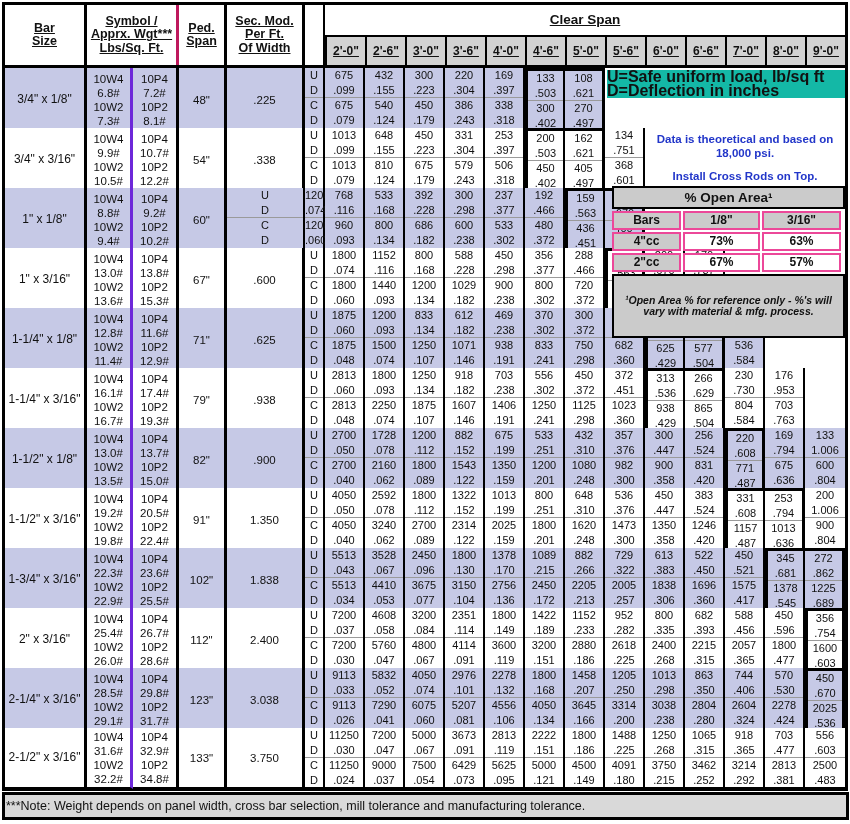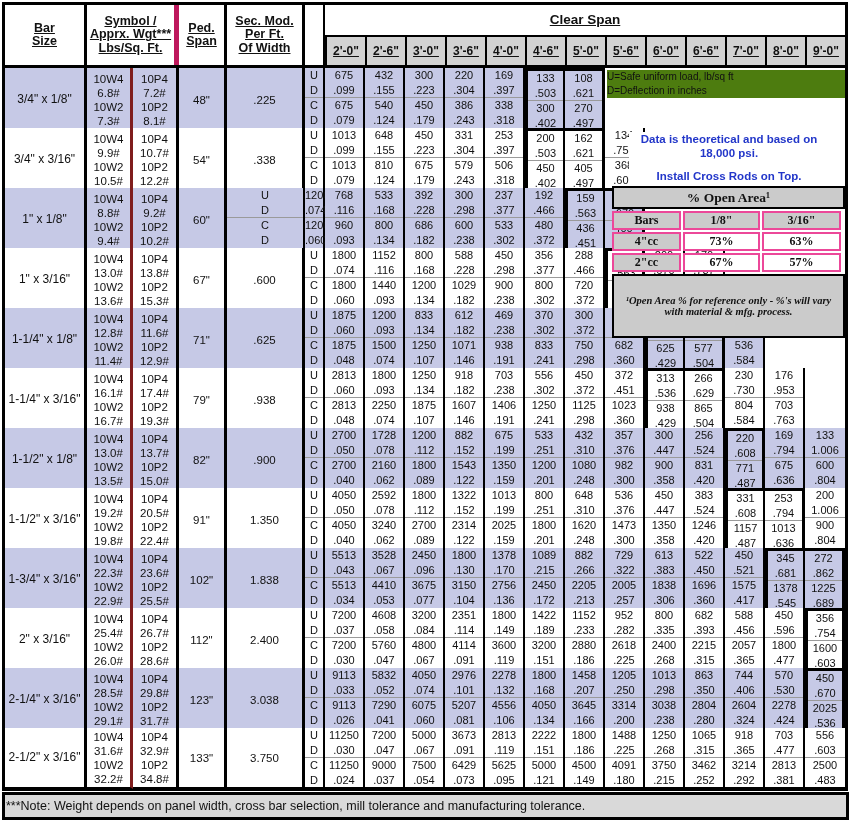--- a/index.html
+++ b/index.html
@@ -5,55 +5,55 @@
   html,body{margin:0;padding:0;background:#fff;}
   .sheet{position:relative;width:850px;height:824px;background:#fff;
          font-family:"Liberation Sans", sans-serif;color:#111;overflow:hidden;}
   .gtable{position:absolute;top:2px;left:2px;width:840px;border:3px solid #000;background:#fff;}
   
   .thead{display:grid;grid-template-columns:82px 46px 46px 48px 78px 20px repeat(13,40px);
          grid-template-rows:30px 30px;border-bottom:3px solid #000;background:#fff;text-decoration:underline;}
   .hc{display:flex;align-items:center;justify-content:center;text-align:center;
       font-weight:bold;font-size:12.5px;line-height:13.5px;white-space:pre-line;background:#fff;}
   .h-bar{grid-column:1;grid-row:1/3;border-right:3px solid #000;}
-  .h-sym{grid-column:2/4;grid-row:1/3;border-right:5px solid #be185d;}
+  .h-sym{grid-column:2/4;grid-row:1/3;border-right:3px solid #be185d;}
   .h-ped{grid-column:4;grid-row:1/3;border-right:3px solid #000;}
   .h-sec{grid-column:5;grid-row:1/3;border-right:3px solid #000;}
   .h-let{grid-column:6;grid-row:1/3;border-right:2px solid #000;}
   .h-cs{grid-column:7/20;grid-row:1;font-size:13.5px;}
   .shc{display:flex;align-items:center;justify-content:center;font-weight:bold;font-size:12px;
        background:var(--hdrgray);border-left:2px solid #000;border-top:2px solid #000;}
   
   .trow{display:grid;grid-template-columns:82px 46px 46px 48px 78px 20px repeat(13,40px);
         height:60px;background:#fff;}
   .trow.shaded .tc,.trow.shaded .dcell:not(.blank){background:var(--shade);}
   .tc{background:#fff;border-right:3px solid #000;border-bottom:2px solid #000;
       display:flex;flex-direction:column;align-items:center;justify-content:center;
       font-size:11.5px;text-align:center;box-sizing:border-box;}
   .c-bar{font-size:12px;line-height:13px;padding:0 2px;}
-  .c-symA{border-right:3px solid #7f1d1d;}
+  .c-symA{border-right:3px solid #6d28d9;}
   .c-letter{border-right:2px solid #000;display:block;}
   .sln{height:14px;line-height:14px;font-size:11.5px;}
   .ln{height:14.5px;line-height:14.5px;font-size:11px;text-align:center;}
   .divtop{border-top:1px solid #9a9a9a;}
   .dcell{background:#fff;border-right:2px solid #000;border-bottom:2px solid #000;
          box-sizing:border-box;display:block;padding-top:0;}
   .trow > div:last-child{border-right:none;}
   .dcell.blank{background:#fff;border:none;}
   .step-tb{border-top:3px solid #000;border-bottom:3px solid #000;}
   .step-l{border-left:3px solid #000;}
   .step-r{border-right:3px solid #000 !important;}
   
-  .legend{position:absolute;top:70px;left:607px;width:238px;background:#4d7c0f;z-index:5;
-          font-weight:normal;font-size:10px;line-height:14px;}
+  .legend{position:absolute;top:70px;left:607px;width:238px;background:#14b8a6;z-index:5;
+          font-weight:bold;font-size:16px;line-height:14px;}
   .leg-line{padding-left:12px;text-indent:-12px;}
-  .bluenote{position:absolute;top:132px;left:629px;width:200px;background:#fff;z-index:5;
+  .bluenote{position:absolute;top:132px;left:645px;width:200px;background:#fff;z-index:5;
             color:var(--blue);font-weight:bold;font-size:11.5px;line-height:14px;text-align:center;}
   .bluenote .note-line{margin-bottom:9px;}
-  .oa-panel{position:absolute;top:186px;left:612px;width:233px;z-index:6;font-family:Liberation Serif, serif;}
+  .oa-panel{position:absolute;top:186px;left:612px;width:233px;z-index:6;}
   .oa-title{border:2px solid #000;background:var(--panelgray);font-weight:bold;font-size:13.5px;
             text-align:center;height:19px;line-height:19px;}
   .oa-grid{display:grid;grid-template-columns:69px 77px 79px;grid-gap:2px;margin-top:2px;}
   .oa-cell{border:2px solid #ec4899;height:15px;line-height:15px;text-align:center;
            font-weight:bold;font-size:12px;background:#fff;box-sizing:content-box;}
   .oa-head,.oa-label{background:var(--panelgray);}
   .oa-note{margin-top:2px;border:2px solid #000;background:var(--panelgray);
            font-style:italic;font-weight:bold;font-size:10.5px;line-height:11px;
            text-align:center;padding:19px 2px;}
   

